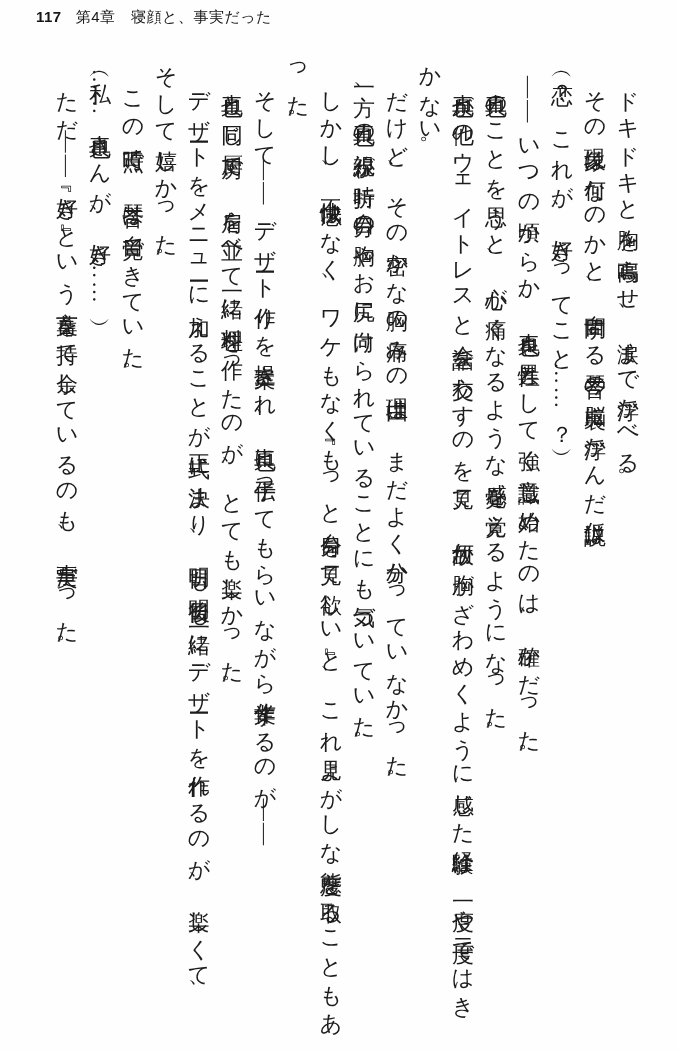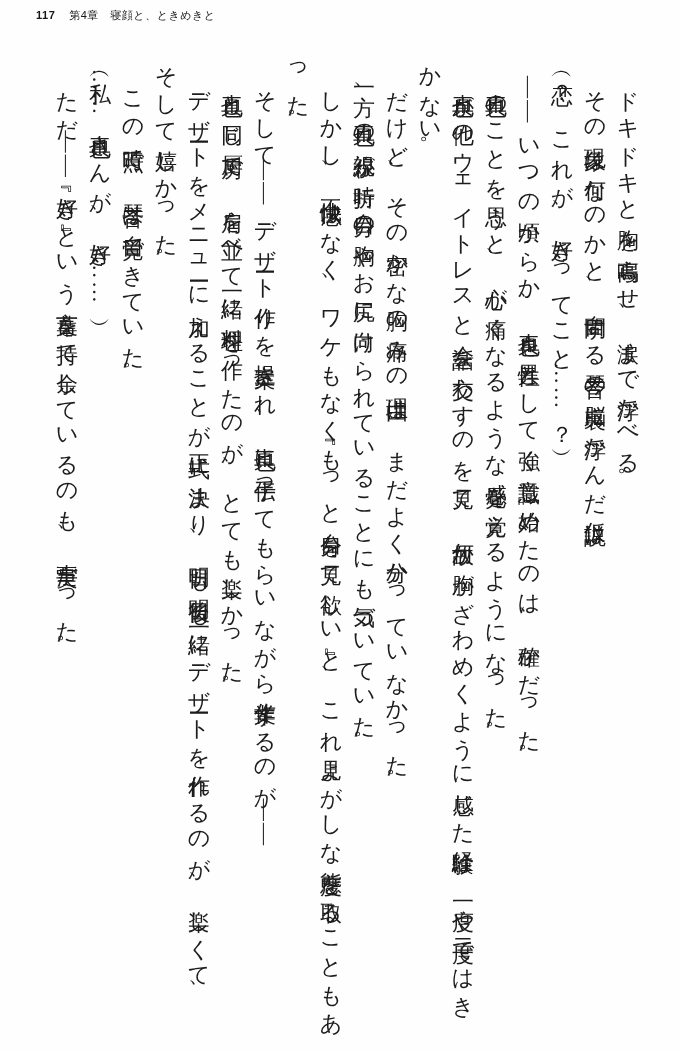--- a/index.html
+++ b/index.html
@@ -21,21 +21,21 @@
     background: #fefefe;
   }
   .header {
     position: absolute;
     top: 8px;
     left: 36px;
     display: flex;
     align-items: baseline;
     gap: 14px;
     font-family: "Liberation Sans", sans-serif;
-    font-size: 11px;
+    font-size: 15px;
     color: #161616;
     white-space: nowrap;
   }
   .page-num {
     font-weight: 600;
     letter-spacing: 0.5px;
   }
   .chapter {
     font-weight: 500;
     letter-spacing: 0.5px;
@@ -62,21 +62,21 @@
     text-indent: 12px;
   }
 </style>
 </head>
 <body>
 
 <div class="page">
 
   <header class="header">
     <span class="page-num">117</span>
-    <span class="chapter">第4章　寝顔と、ときめきと</span>
+    <span class="chapter">第4章　寝顔と、事実だった</span>
   </header>
 
   <main class="text-area">
       <p>ドキドキと胸を高鳴らせ、涙まで浮かべる。</p>
       <p>その現象は何なのかと、自問する琴音の脳裏に浮かんだ仮説は。</p>
       <p class="half-indent">（恋？　これが、好きってこと……？）</p>
       <p>――いつの頃からか、真也を異性として強く意識し始めたのは、確かだった。</p>
       <p>真也のことを思うと、心が痛くなるような感覚を覚えるようになった。</p>
       <p>真也が他のウェイトレスと会話を交わすのを見て、何故か胸がざわめくように感じた経験は、一度や二度ではきかない。</p>
       <p>だけど、その密かな胸の痛みの理由は、まだよく分かっていなかった。</p>

